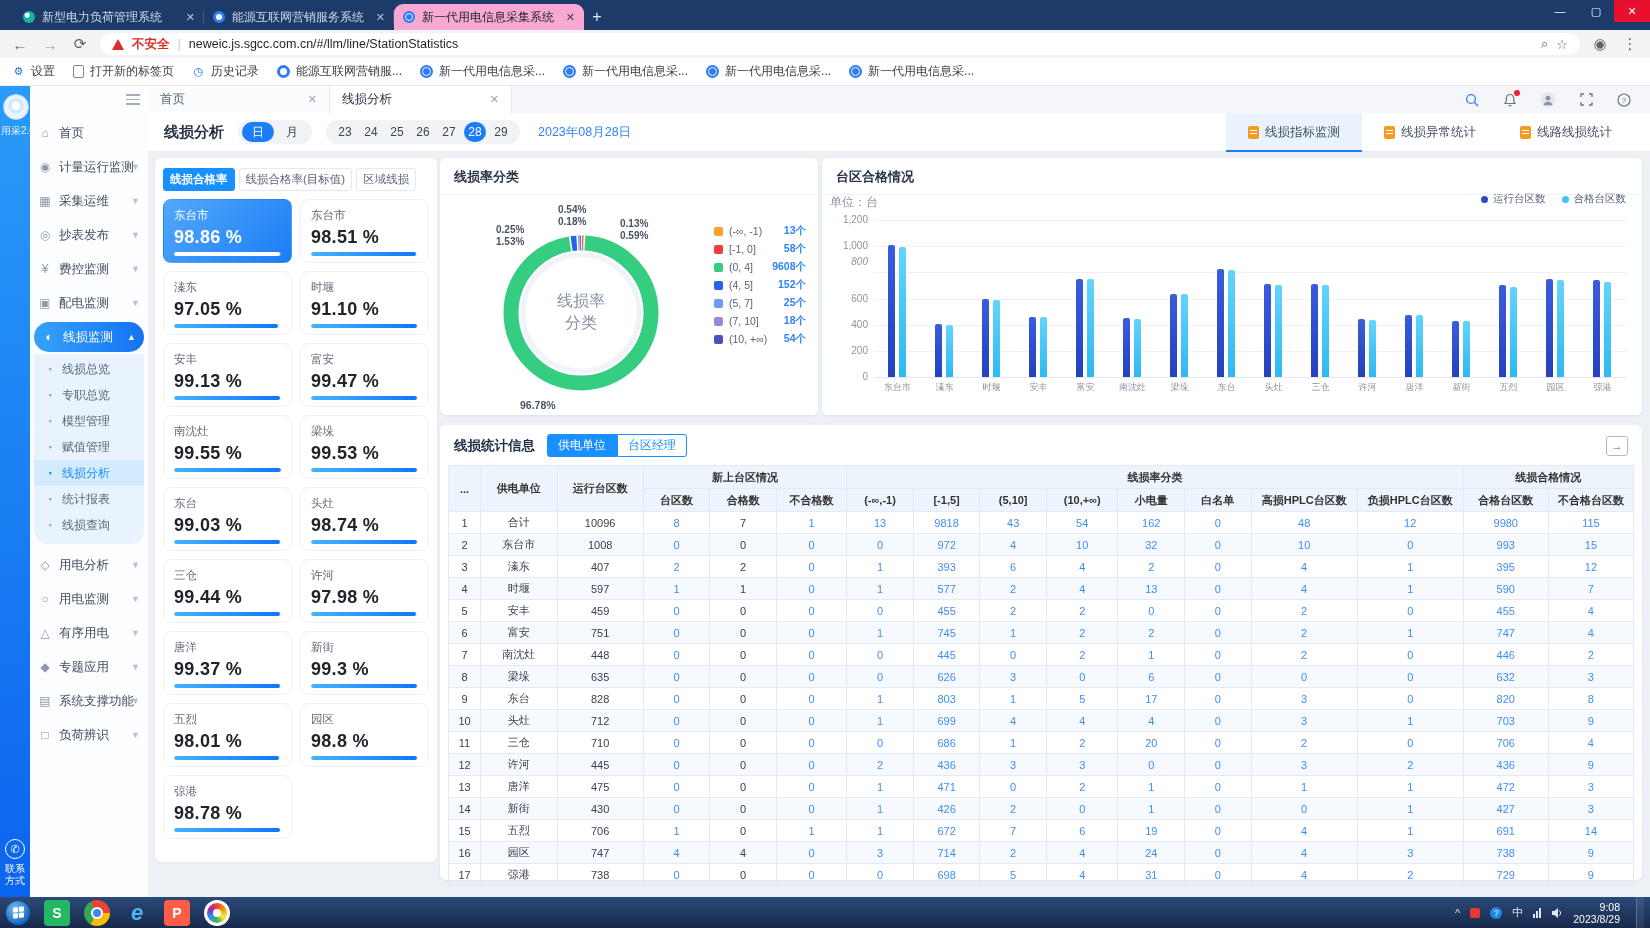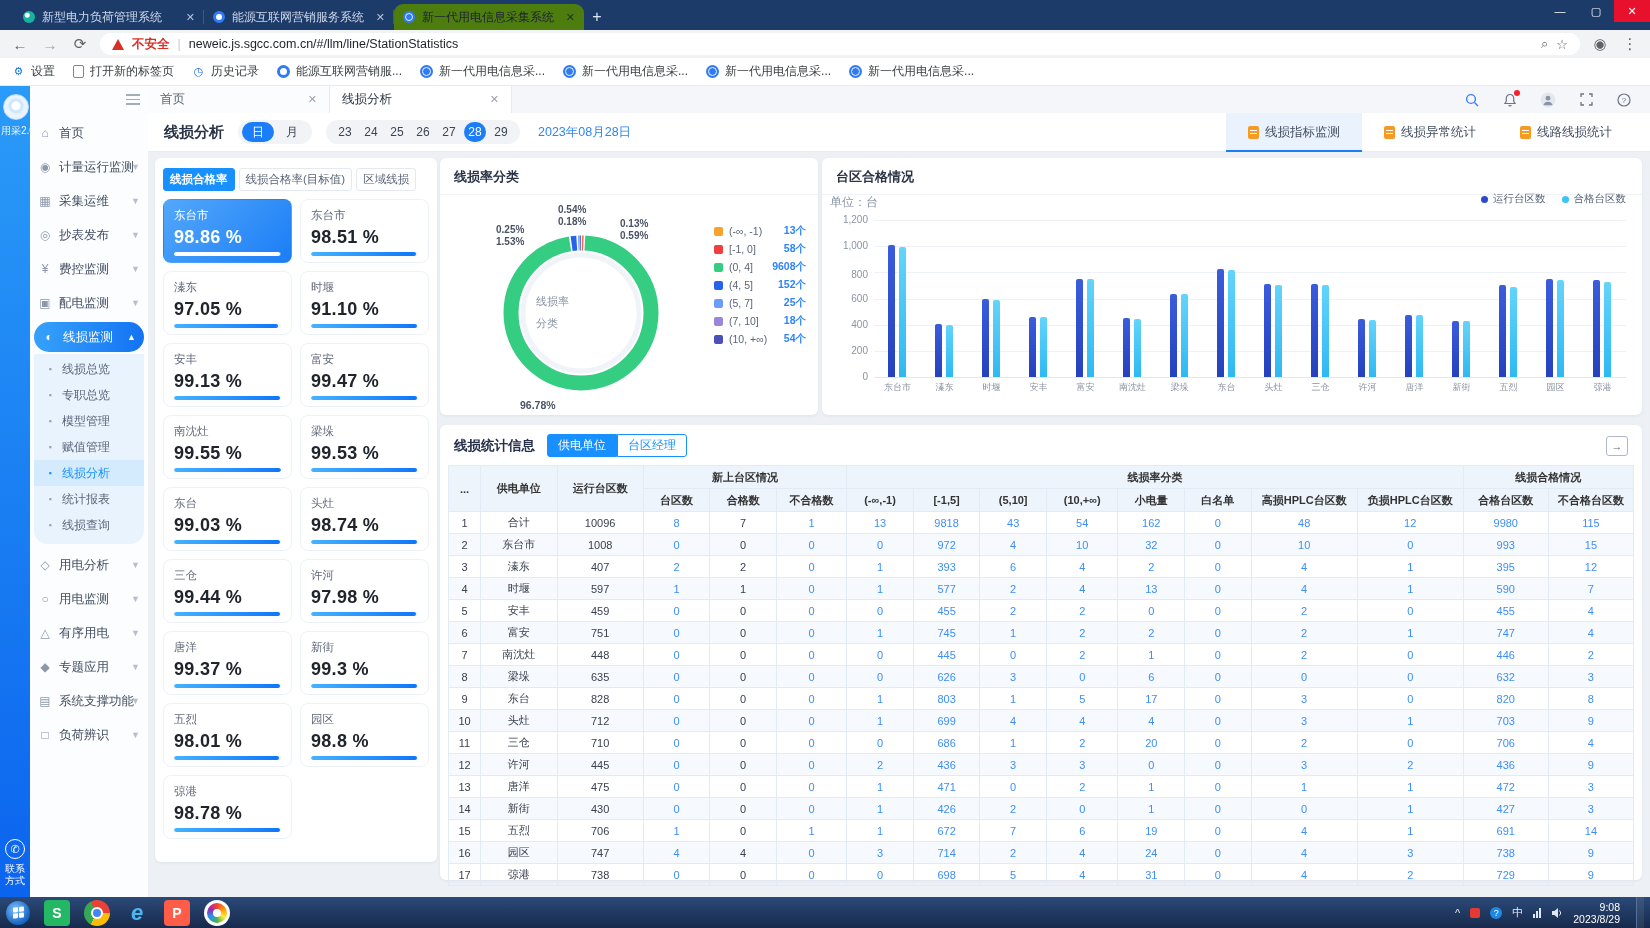--- a/index.html
+++ b/index.html
@@ -4,21 +4,21 @@
 <style>
   html,body{margin:0;padding:0}
   body{width:1650px;height:928px;position:relative;overflow:hidden;
        font-family:"Liberation Sans","DejaVu Sans",sans-serif;background:#edf1f6;color:#333}
   .abs{position:absolute}
   
   .titlebar{left:0;top:0;width:1650px;height:30px;background:#1d3b69;display:flex;align-items:flex-end;padding-left:14px;box-sizing:border-box}
   .btab{display:flex;align-items:center;gap:7px;width:172px;height:26px;padding:0 9px;border-radius:9px 9px 0 0;
         color:#cfd9ec;font-size:12px;position:relative;flex:none}
   .btab+.btab::before{content:"";position:absolute;left:-1px;top:6px;height:14px;width:1px;background:#3a5a8c}
-  .btab.active{background:#4d7c0f;color:#202532}
+  .btab.active{background:#f9a8d4;color:#202532}
   .btab .label{flex:1;white-space:nowrap;overflow:hidden;text-overflow:ellipsis}
   .btab .close{font-size:11px;color:inherit;opacity:.85}
   .fav{width:12px;height:12px;border-radius:50%;flex:none;display:inline-block}
   .fav.teal-swirl-favicon{background:radial-gradient(circle at 35% 35%,#fff 0 2px,#17b3a0 3px)}
   .fav.blue-ring-favicon{background:#fff;border:3px solid #2f7bf5;box-sizing:border-box}
   .fav.blue-globe-favicon{background:#2f7bf5;position:relative}
   .fav.blue-globe-favicon::after{content:"";position:absolute;inset:2px;border:1px solid rgba(255,255,255,.85);border-radius:50%}
   .newtab{width:26px;height:26px;color:#dfe7f5;font-size:16px;display:flex;align-items:center;justify-content:center}
   .winctl{position:absolute;right:0;top:0;height:22px;display:flex}
   .winctl span{width:36px;height:22px;display:flex;align-items:center;justify-content:center;color:#fff;font-size:11px}
@@ -100,21 +100,21 @@
   .citycard .val{font-size:18px;font-weight:bold;color:#20242b;letter-spacing:.3px}
   .citycard .bar{height:4px;border-radius:2px;background:#eef3fa;overflow:hidden}
   .citycard .bar i{display:block;height:100%;border-radius:2px;background:linear-gradient(90deg,#45b2ff,#0f77f9)}
   .citycard.sel{background:linear-gradient(135deg,#53a8fb,#1b7df6);border-color:transparent}
   .citycard.sel .nm,.citycard.sel .val{color:#fff}
   .citycard.sel .bar{background:rgba(255,255,255,.35)}
   .citycard.sel .bar i{background:#fff}
   
   .donutcard{left:440px;top:158px;width:378px;height:257px}
   .callout{position:absolute;font-size:10px;font-weight:bold;color:#4a5264;text-align:center;line-height:12px}
-  .dcenter{position:absolute;text-align:left;font-size:11px;color:#8a93a3;line-height:22px}
+  .dcenter{position:absolute;text-align:center;font-size:16px;color:#8a93a3;line-height:22px}
   .dlegend{position:absolute;right:12px;top:64px;width:92px}
   .lgrow{display:flex;align-items:center;height:18px;font-size:10.5px;color:#5a6578}
   .lgrow .sw{width:9px;height:9px;border-radius:2px;margin-right:6px;flex:none}
   .lgrow .rng{flex:1;white-space:nowrap}
   .lgrow .cnt{color:#2f84f8;font-weight:bold}
   .totlabel{position:absolute;font-size:10.5px;font-weight:bold;color:#4a5264}
   
   .barcard{left:822px;top:158px;width:820px;height:257px}
   .unitlabel{position:absolute;left:8px;top:36px;font-size:12px;color:#8a93a3}
   .blegend{position:absolute;right:16px;top:34px;display:flex;gap:16px;font-size:10.5px;color:#5a6578}
@@ -638,21 +638,21 @@
     </div>
   <div class="plot" id="plot">
       <div class="ylab" style="top: 151px;">0</div>
       <div class="gline" style="top: 130.833px;"></div>
       <div class="ylab" style="top: 124.833px;">200</div>
       <div class="gline" style="top: 104.667px;"></div>
       <div class="ylab" style="top: 98.6667px;">400</div>
       <div class="gline" style="top: 78.5px;"></div>
       <div class="ylab" style="top: 72.5px;">600</div>
       <div class="gline" style="top: 52.3333px;"></div>
-      <div class="ylab" style="top: 49px;">800</div>
+      <div class="ylab" style="top: 36px; font-style: italic;">800</div>
       <div class="gline" style="top: 26.1667px;"></div>
       <div class="ylab" style="top: 20.1667px;">1,000</div>
       <div class="gline" style="top: 0px;"></div>
       <div class="ylab" style="top: -6px;">1,200</div>
       <div class="bgroups">
         <div class="bgroup">
           <div class="vbar" style="height: 131.88px; background: linear-gradient(rgb(58, 92, 221), rgb(37, 65, 189)); left: calc(50% - 10px);"></div>
           <div class="vbar" style="height: 129.917px; background: linear-gradient(rgb(99, 212, 251), rgb(46, 185, 242)); left: calc(50% + 1px);"></div>
           <div class="xlab">东台市</div>
         </div>

